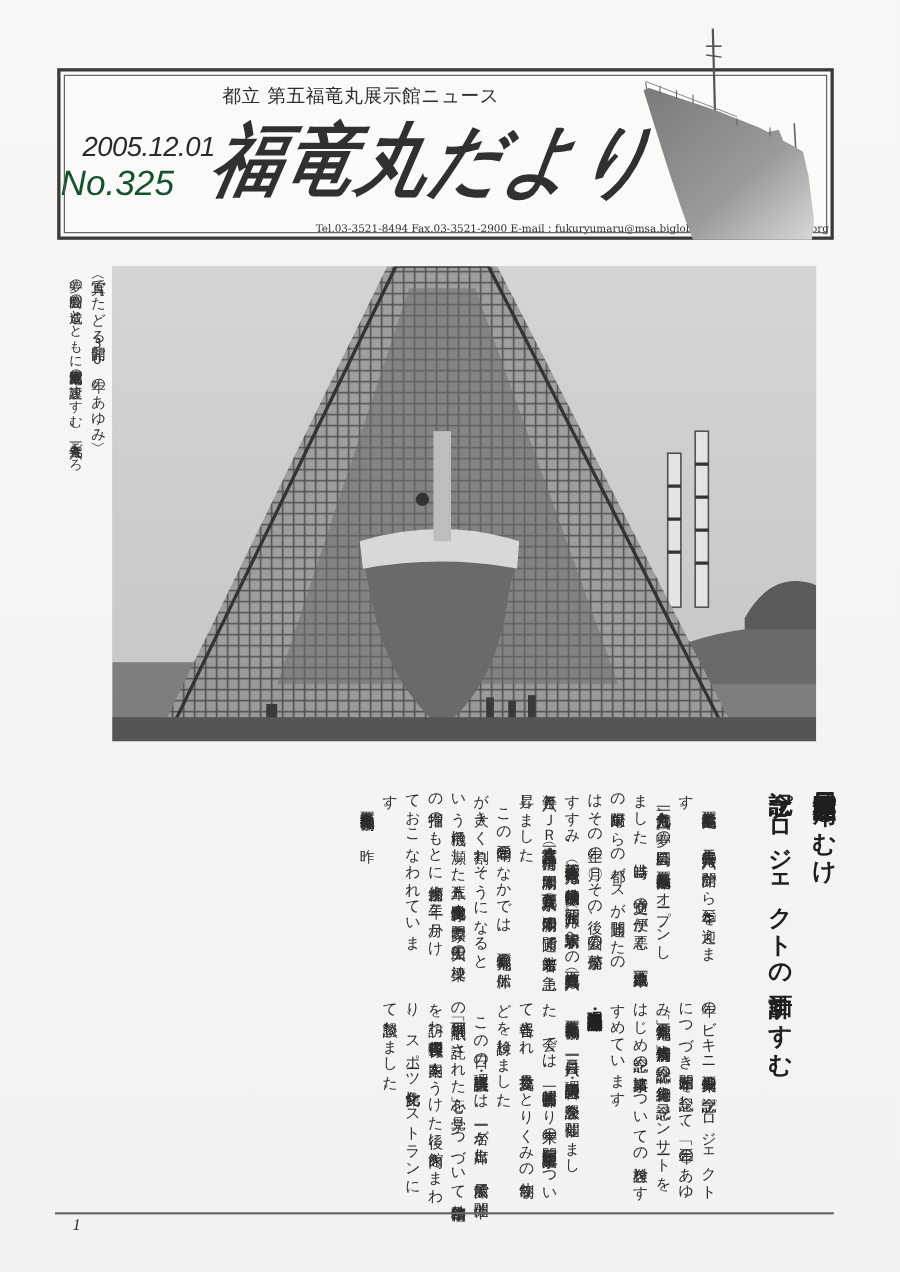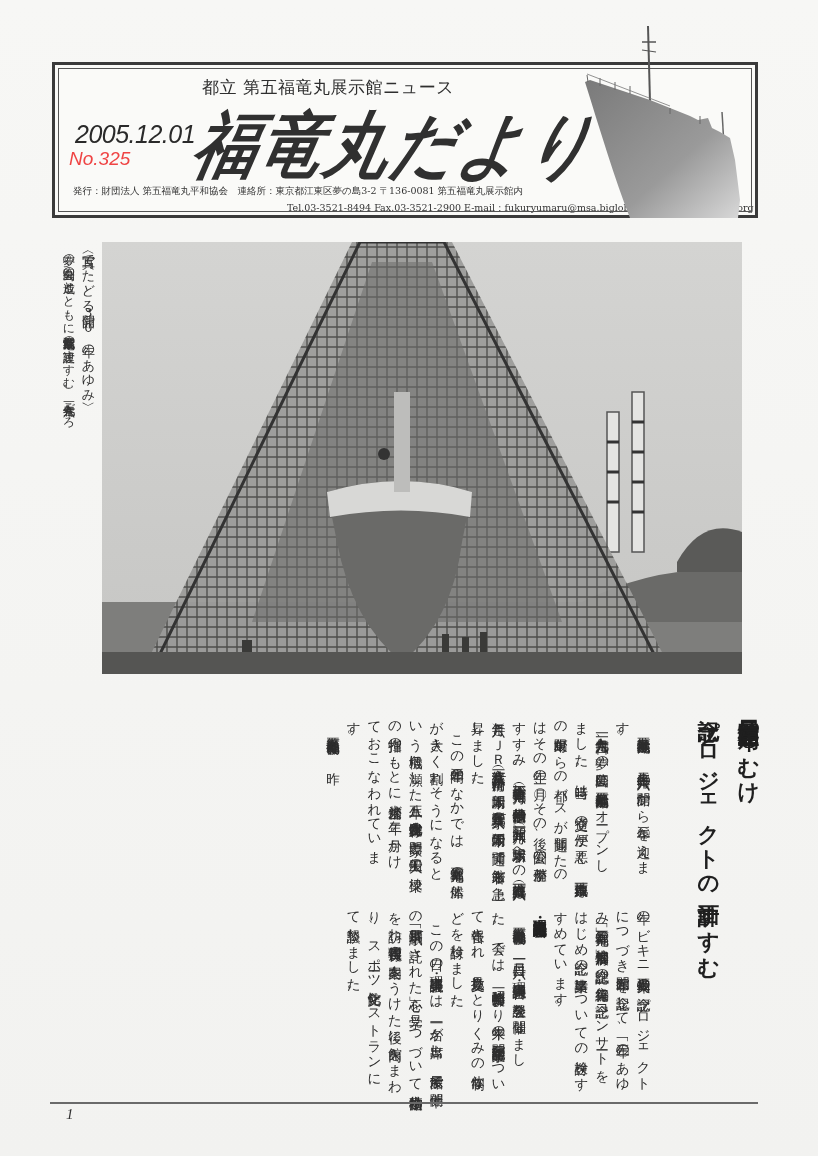--- a/index.html
+++ b/index.html
@@ -29,23 +29,23 @@
   .mast-sub {
     position: absolute; left: 147px; top: 11px;
     font-size: 17px; color: #2f2f2f; letter-spacing: 0.5px;
   }
   .mast-date {
     position: absolute; left: 20px; top: 55px;
     font-family: Liberation Sans, sans-serif;
     font-style: italic; font-size: 25px; color: #2a2a2a; letter-spacing: -0.5px;
   }
   .mast-no {
-    position: absolute; left: 14px; top: 83px;
+    position: absolute; left: 0; top: 83px;
     font-family: "Liberation Sans", "DejaVu Sans", sans-serif;
-    font-style: italic; font-size: 19px; color: #ef4444;
+    font-style: italic; font-size: 32px; color: #14532d;
   }
   .mast-title {
     position: absolute; left: 150px; top: 32px;
     font-family: "DejaVu Serif", serif;
     font-size: 64px; font-weight: bold; font-style: italic;
     color: #303030; letter-spacing: 2px;
     transform: skewX(-12deg) scaleY(1.12);
     transform-origin: left top;
   }
   .mast-publisher {
@@ -118,21 +118,20 @@
 </head>
 <body>
 
 <div class="page">
 
   <div class="masthead">
     <div class="mast-sub">都立 第五福竜丸展示館ニュース</div>
     <div class="mast-date">2005.12.01</div>
     <div class="mast-no">No.325</div>
     <div class="mast-title">福竜丸だより</div>
-    <div class="mast-publisher">発行：財団法人 第五福竜丸平和協会　連絡所：東京都江東区夢の島3-2 〒136-0081 第五福竜丸展示館内</div>
     <div class="mast-contact">Tel.03-3521-8494  Fax.03-3521-2900  E-mail：fukuryumaru@msa.biglobe.ne.jp  URL  http://d5f.org</div>
   </div>
 
   <div class="ship">
     <svg viewBox="0 0 180 200" xmlns="http://www.w3.org/2000/svg">
       <defs>
         <linearGradient id="shipg" x1="0" y1="0" x2="1" y2="1">
           <stop offset="0" stop-color="#7a7a7a"></stop>
           <stop offset="0.6" stop-color="#9a9a9a"></stop>
           <stop offset="1" stop-color="#d8d8d8"></stop>

